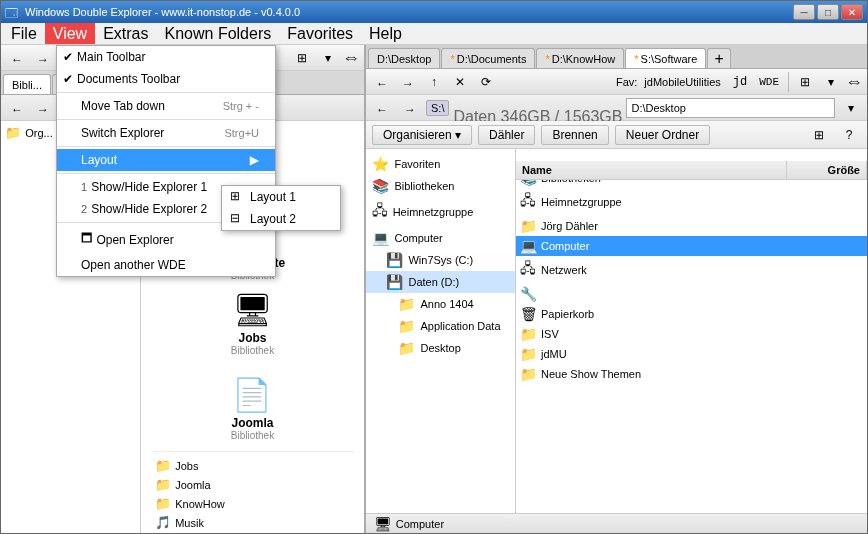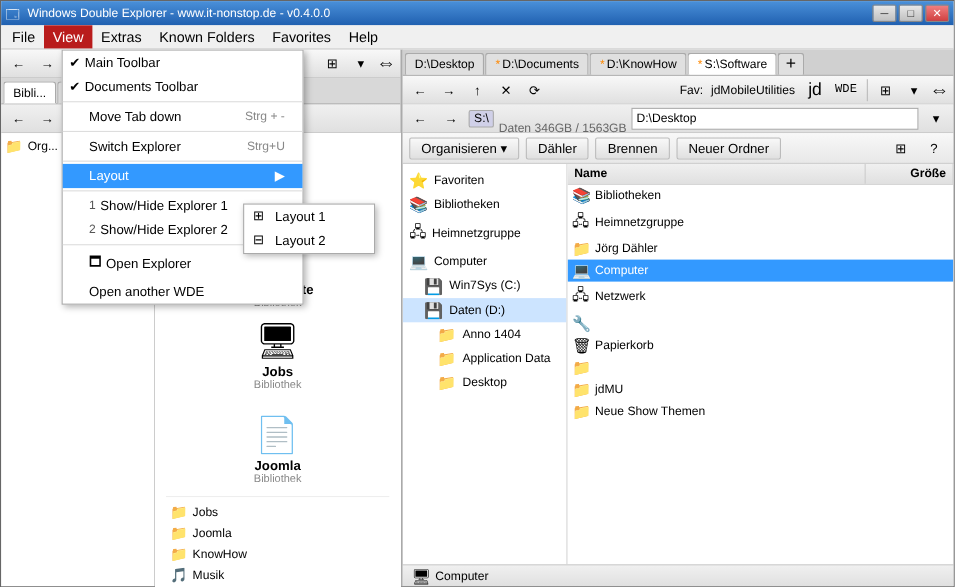--- a/index.html
+++ b/index.html
@@ -30,27 +30,27 @@
       background: #f0f0f0;
       height: 22px;
       display: flex;
       align-items: center;
       border-bottom: 1px solid #ccc;
       padding: 0 2px;
     }
     .menu-item {
       padding: 2px 8px;
       cursor: pointer;
-      font-size: 13px;
+      font-size: 16px;
       height: 100%;
       display: flex;
       align-items: center;
     }
     .menu-item:hover, .menu-item.active { background: #3399ff; color: white; }
-    .menu-item.active { background: #b91c1c; color: white; }
+    .menu-item.active { background: #ef4444; color: white; }
 
     
     .left-pane {
       width: 365px;
       display: flex;
       border-right: 2px solid #aaa;
       overflow: hidden;
       flex-direction: column;
     }
 
@@ -189,21 +189,21 @@
       overflow-y: auto;
       overflow-x: hidden;
     }
     .file-list-header {
       display: flex;
       background: linear-gradient(to bottom, #f0f0f0, #e0e0e0);
       border-bottom: 1px solid #ccc;
       font-size: 11px;
       font-weight: bold;
       position: sticky;
-      top: 0;
+      top: 12px;
     }
     .file-col { padding: 3px 6px; border-right: 1px solid #ccc; }
     .file-col.name { flex: 1; }
     .file-col.size { width: 80px; text-align: right; }
 
     .file-row {
       display: flex;
       align-items: center;
       padding: 2px 4px;
       cursor: pointer;
@@ -564,33 +564,33 @@
       <div class="right-toolbar">
         <div class="pane-tb-btn">←</div>
         <div class="pane-tb-btn">→</div>
         <div class="pane-tb-btn">↑</div>
         <div class="pane-tb-btn">✕</div>
         <div class="pane-tb-btn">⟳</div>
         <div style="flex:1;"></div>
 
         <span style="font-size:11px;">Fav:</span>
         <div class="pane-tb-btn" style="width:auto;padding:0 4px;font-size:11px;text-align:right;">jdMobileUtilities</div>
-        <div class="pane-tb-btn" style="width:auto;padding:0 4px;font-size:16px;">jd</div>
+        <div class="pane-tb-btn" style="width:auto;padding:0 4px;font-size:12px;font-family:Liberation Mono, monospace;">jd</div>
         <div class="pane-tb-btn" style="width:auto;padding:0 4px;font-size:11px;font-family:Liberation Mono, monospace;">WDE</div>
         <div style="width:1px;height:20px;background:#bbb;margin:0 2px;"></div>
         <div class="pane-tb-btn">⊞</div>
         <div class="pane-tb-btn">▾</div>
         <div style="font-size:18px;cursor:pointer;">⇔</div>
       </div>
 
       <div class="right-address">
         <div class="pane-tb-btn">←</div>
         <div class="pane-tb-btn">→</div>
         <span style="font-size:11px;background:#d0d0e8;border:1px solid #aaa;padding:1px 4px;border-radius:2px;">S:\</span>
-        <span style="font-size:11px;color:#666;margin-top:19px;">Daten 346GB / 1563GB</span>
+        <span style="font-size:16px;color:#666;margin-top:19px;">Daten 346GB / 1563GB</span>
         <input class="right-addr-input" value="D:\Desktop" readonly="" style="">
         <div class="pane-tb-btn">▾</div>
       </div>
 
       <div class="right-action-bar">
         <div class="action-btn">
           <span>Organisieren ▾</span>
         </div>
         <div class="action-btn">
           <span>Dähler</span>
@@ -665,20 +665,21 @@
           </div>
           <div class="file-row">
             <span class="icon">🔧</span>
           </div>
           <div class="file-row">
             <span class="icon">🗑</span>
             <span class="name">Papierkorb</span>
           </div>
           <div class="file-row">
             <span class="icon">📁</span>
+            <span class="name">ISV</span>
           </div>
           <div class="file-row">
             <span class="icon">📁</span>
             <span class="name">jdMU</span>
           </div>
           <div class="file-row">
             <span class="icon">📁</span>
             <span class="name">Neue Show Themen</span>
           </div>
         </div>

